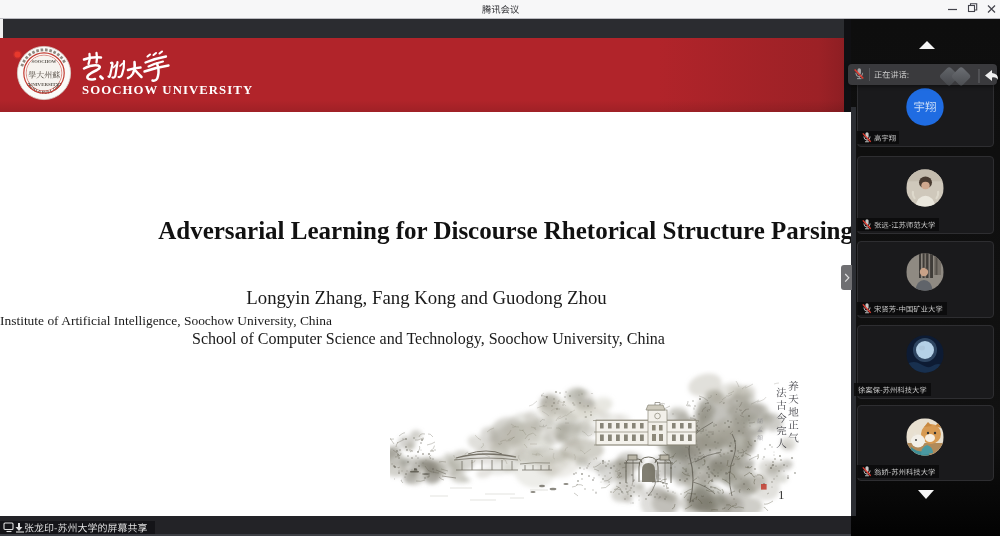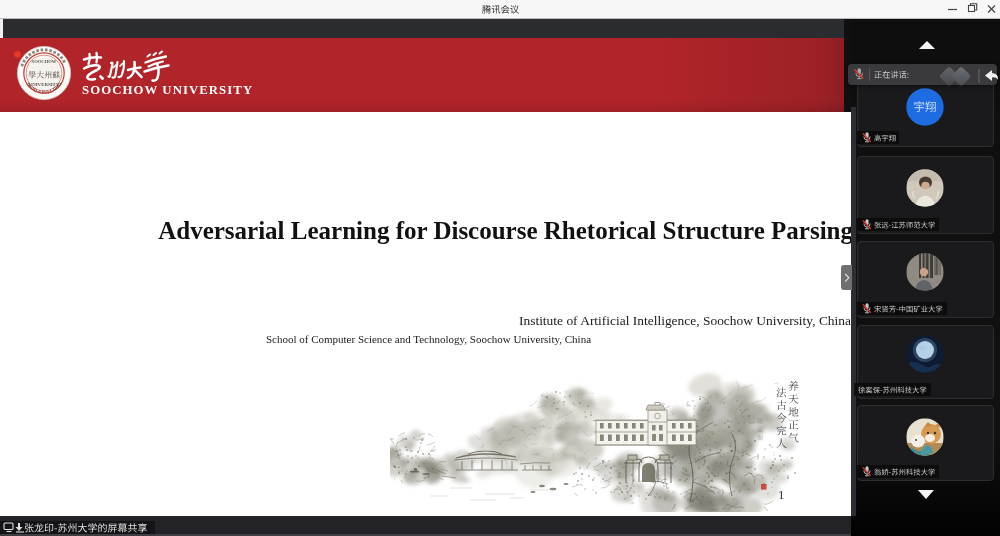--- a/index.html
+++ b/index.html
@@ -75,22 +75,23 @@
       <path d="M147.5,56.5 l2.5,-2 M153.5,55 l2.5,-2 M159.5,53.5 l2.5,-2" stroke-width="2.1"></path>
       <path d="M145.5,62.5 Q155,58.5 166,56.5" stroke-width="2.3"></path>
       <path d="M148.5,66.5 Q156,63 163,61.5" stroke-width="2.1"></path>
       <path d="M144.5,71.5 Q156,67.5 168.5,65.5" stroke-width="2.4"></path>
       <path d="M157,63.5 Q159.5,70 158,76 Q157,81.5 152.5,80.5" stroke-width="2.5"></path>
     </g>
       </g>
     </svg>
     <div style="position:absolute;left:82px;top:84.4px;font-family:'Liberation Serif',serif;font-weight:bold;color:#fff;font-size:12.8px;letter-spacing:1.05px;line-height:13px;white-space:nowrap">SOOCHOW UNIVERSITY</div>
     <div style="position:absolute;left:2px;top:218.1px;width:851px;text-align:right;font-family:'Liberation Serif',serif;font-weight:bold;font-size:25px;color:#111;line-height:26px;white-space:nowrap">Adversarial Learning for Discourse Rhetorical Structure Parsing</div>
-    <div style="position:absolute;left:0px;top:313.9px;width:851px;text-align:right;font-family:'Liberation Serif',serif;font-size:13.45px;color:#1a1a1a;line-height:14px;white-space:nowrap">Institute of Artificial Intelligence, Soochow University, China</div>
-    <div style="position:absolute;left:3px;top:331.9px;width:851px;text-align:center;font-family:'Liberation Serif',serif;font-size:11px;color:#1a1a1a;line-height:14px;white-space:nowrap">School of Computer Science and Technology, Soochow University, China</div>
+    <div style="position:absolute;left:1px;top:287.8px;width:851px;text-align:center;font-family:'Liberation Serif',serif;font-size:18.8px;color:#1a1a1a;line-height:19px;white-space:nowrap">Longyin Zhang, Fang Kong and Guodong Zhou</div>
+    <div style="position:absolute;left:0px;top:313.9px;width:851px;text-align:left;font-family:'Liberation Serif',serif;font-size:13.45px;color:#1a1a1a;line-height:14px;white-space:nowrap">Institute of Artificial Intelligence, Soochow University, China</div>
+    <div style="position:absolute;left:3px;top:331.9px;width:851px;text-align:center;font-family:'Liberation Serif',serif;font-size:16px;color:#1a1a1a;line-height:14px;white-space:nowrap">School of Computer Science and Technology, Soochow University, China</div>
     <svg style="position:absolute;left:390px;top:370px" width="410" height="142">
       <defs>
         <filter id="b2" x="-40%" y="-40%" width="180%" height="180%">
           <feGaussianBlur stdDeviation="2"></feGaussianBlur>
         </filter>
       </defs>
       <g filter="url(#b2)">
         <ellipse cx="6" cy="100" rx="11" ry="7" fill="rgb(157,155,143)" opacity="0.45" transform="rotate(-2 6 100)"></ellipse>
         <ellipse cx="17" cy="73" rx="9" ry="7" fill="rgb(150,148,136)" opacity="0.39" transform="rotate(16 17 73)"></ellipse>
         <ellipse cx="-0" cy="83" rx="11" ry="6" fill="rgb(132,130,118)" opacity="0.48" transform="rotate(-28 -0 83)"></ellipse>

